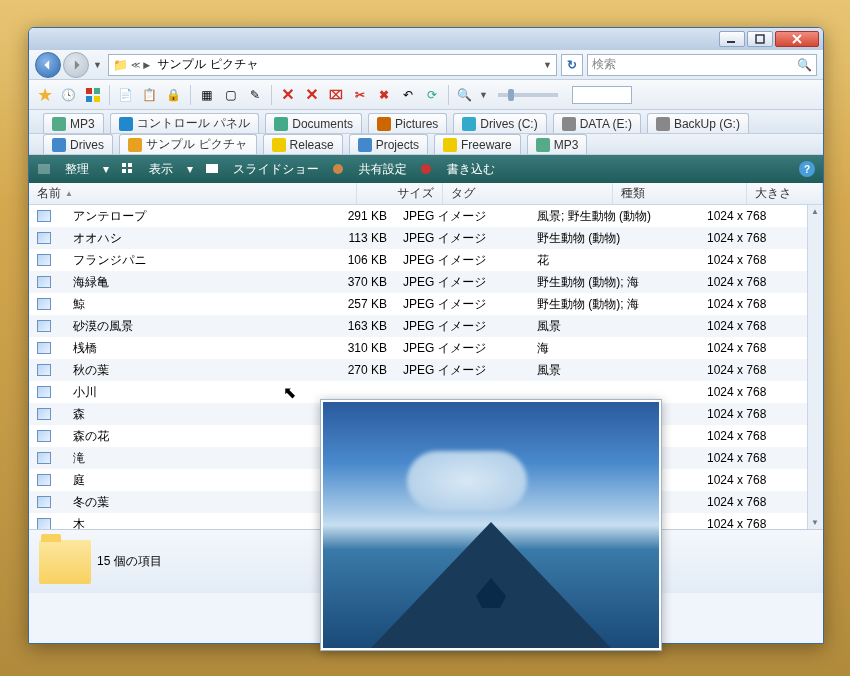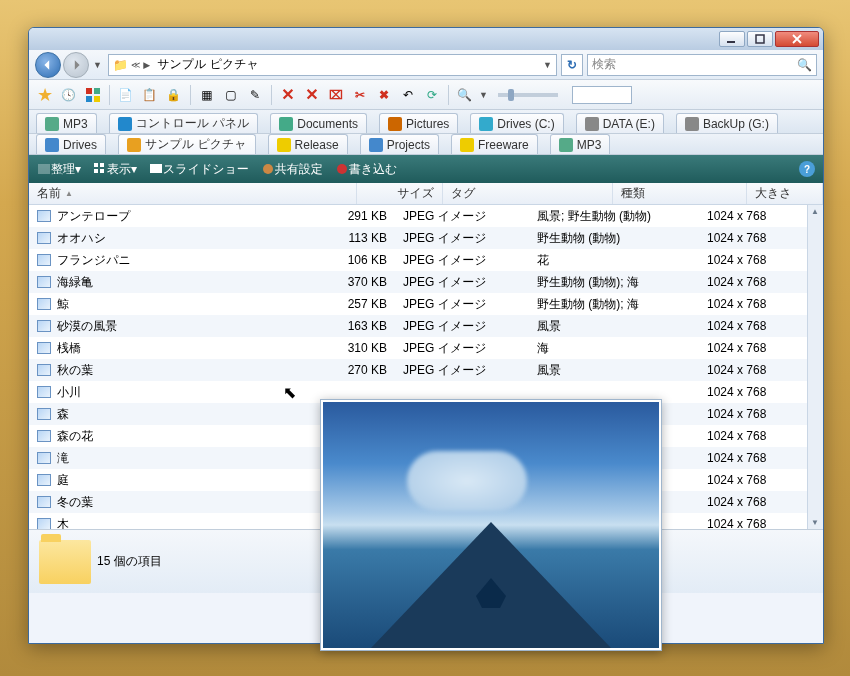--- a/index.html
+++ b/index.html
@@ -18,36 +18,36 @@
 .addr .arr{color:#555;font-size:9px}
 .refresh{width:22px;height:22px;border:1px solid #9fb5cc;background:#fff;display:flex;align-items:center;justify-content:center;cursor:pointer;color:#2d6db3;font-weight:bold}
 .search{width:230px;height:22px;background:#fff;border:1px solid #9fb5cc;margin-left:4px;display:flex;align-items:center;padding:0 4px;color:#888;justify-content:space-between}
 .search .mag{color:#2d6db3}
 .toolbar{height:30px;background:linear-gradient(180deg,#f8fafc,#e6edf5);border-bottom:1px solid #c2cedb;display:flex;align-items:center;padding:0 6px;gap:4px}
 .tool-ico{width:20px;height:20px;display:flex;align-items:center;justify-content:center;cursor:pointer;border-radius:2px}
 .sep{width:1px;height:20px;background:#c2cedb;margin:0 2px}
 .slider{width:60px;height:4px;background:#c2cedb;position:relative;margin:0 6px}
 .slider::after{content:"";position:absolute;left:10px;top:-4px;width:6px;height:12px;background:#8ea7c3;border-radius:2px}
 .input-box{width:60px;height:18px;border:1px solid #9fb5cc;background:#fff;margin-left:4px}
-.tabs{background:linear-gradient(180deg,#eef3f9,#dce6f1);padding:3px 7px 0;display:flex;flex-wrap:wrap;gap:12px;border-bottom:1px solid #c2cedb}
+.tabs{background:linear-gradient(180deg,#eef3f9,#dce6f1);padding:3px 14px 0;display:flex;flex-wrap:wrap;gap:6px;border-bottom:1px solid #c2cedb}
 .tab{height:20px;padding:2px 8px;background:linear-gradient(180deg,#fdfdfe,#e8eef6);border:1px solid #b5c4d6;border-bottom:none;border-radius:3px 3px 0 0;display:flex;align-items:center;gap:4px;cursor:pointer;font-size:11px;color:#333}
 .tab.active{background:linear-gradient(180deg,#fff,#f2f6fb)}
 .tab .ti{width:14px;height:14px;display:inline-block}
 .cmdbar{height:28px;background:linear-gradient(180deg,#3a7a7a,#1f5b5b);display:flex;align-items:center;padding:0 8px;gap:12px;color:#fff}
-.cmd{display:flex;align-items:center;gap:0;cursor:pointer;font-size:12px}
+.cmd{display:flex;align-items:center;gap:14px;cursor:pointer;font-size:12px}
 .cmd svg{width:14px;height:14px;fill:#fff}
 .help{margin-left:auto;width:16px;height:16px;border-radius:8px;background:#4a9ed8;display:flex;align-items:center;justify-content:center;color:#fff;font-weight:bold;font-size:10px;cursor:pointer}
 .cols{height:22px;background:linear-gradient(180deg,#f8fafc,#e9eff7);border-bottom:1px solid #c9d6e5;display:flex}
 .col{padding:3px 8px;border-right:1px solid #d6e0ec;color:#333;cursor:pointer;display:flex;align-items:center;gap:4px}
 .col.name{width:328px}.col.size{width:86px;justify-content:flex-end}.col.type{width:134px}.col.tag{width:170px}.col.dim{flex:1}
 .list{height:324px;overflow:auto;background:#fff;position:relative}
 .row{height:22px;display:flex;align-items:center;cursor:pointer}
 .row:nth-child(even){background:#f2f6fb}
 .cell{padding:0 8px;overflow:hidden;white-space:nowrap;text-overflow:ellipsis;color:#000}
-.cell.name{width:280px;display:flex;align-items:center;gap:6px}.cell.size{width:86px;text-align:right}.cell.type{width:134px}.cell.tag{width:170px}.cell.dim{flex:1}
+.cell.name{width:280px;display:flex;align-items:center;gap:22px}.cell.size{width:86px;text-align:right}.cell.type{width:134px}.cell.tag{width:170px}.cell.dim{flex:1}
 .pic-ico{width:14px;height:12px;border:1px solid #6a93c3;background:linear-gradient(135deg,#b9d6f5,#e8f2fc);display:inline-block}
 .scrollbar{position:absolute;right:0;top:0;width:16px;height:100%;background:#e9eff7;border-left:1px solid #c9d6e5}
 .scrollbar::before{content:"▲";position:absolute;top:2px;left:3px;font-size:8px;color:#6a7a8c}
 .scrollbar::after{content:"▼";position:absolute;bottom:2px;left:3px;font-size:8px;color:#6a7a8c}
 .status{height:64px;background:linear-gradient(180deg,#f4f7fb,#e3ecf6);border-top:1px solid #c2cedb;display:flex;align-items:center;padding:4px 10px;gap:6px}
 .folder-big{width:52px;height:44px;background:linear-gradient(180deg,#fce79f,#f8d160);border-radius:2px;position:relative}
 .folder-big::before{content:"";position:absolute;top:-6px;left:2px;width:20px;height:8px;background:#f8d160;border-radius:2px 2px 0 0}
 .preview{position:absolute;left:320px;top:399px;width:342px;height:252px;border:1px solid #9fb5cc;background:#fff;padding:2px;box-shadow:0 2px 10px rgba(0,0,0,.3)}
 .preview-img{width:100%;height:100%;background:linear-gradient(180deg,#2a5a9e 0%,#4a8acc 25%,#a8cae8 45%,#c8dff0 50%,#3a7aa8 60%,#1a4a78 100%);position:relative;overflow:hidden}
 .preview-img::before{content:"";position:absolute;bottom:0;left:50%;transform:translateX(-50%);width:0;height:0;border-left:120px solid transparent;border-right:120px solid transparent;border-bottom:126px solid #1a3a5a}

